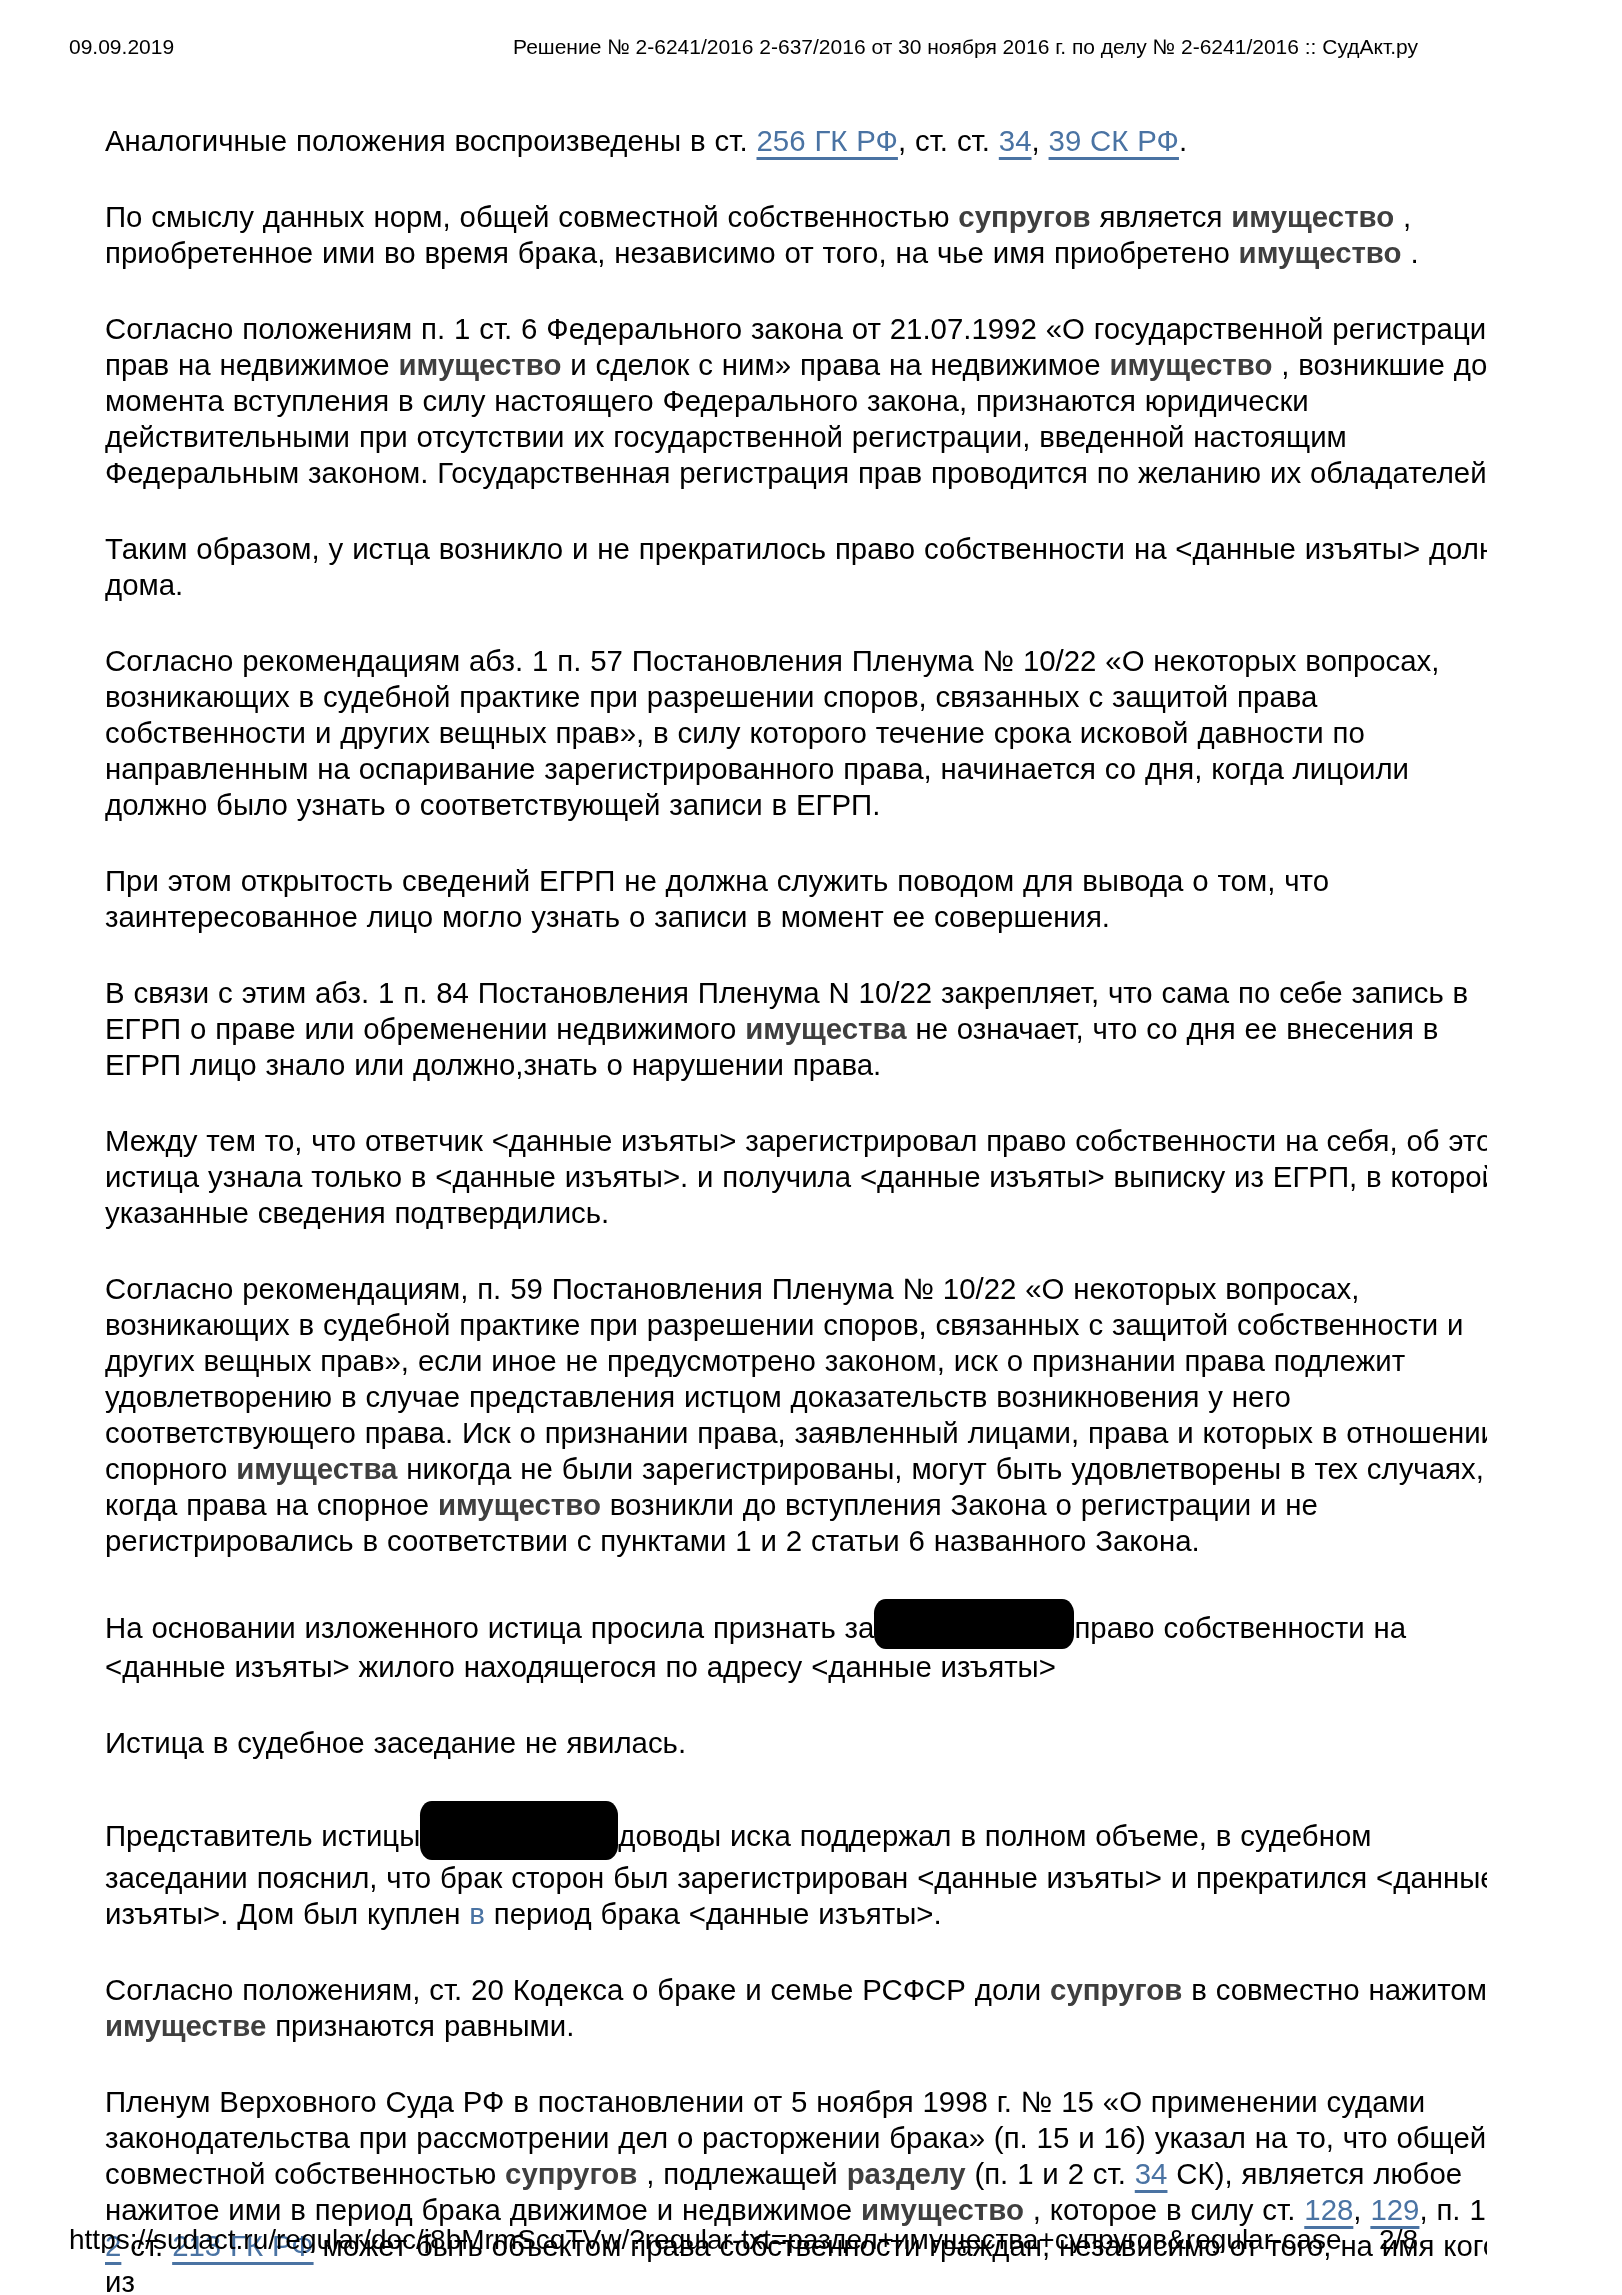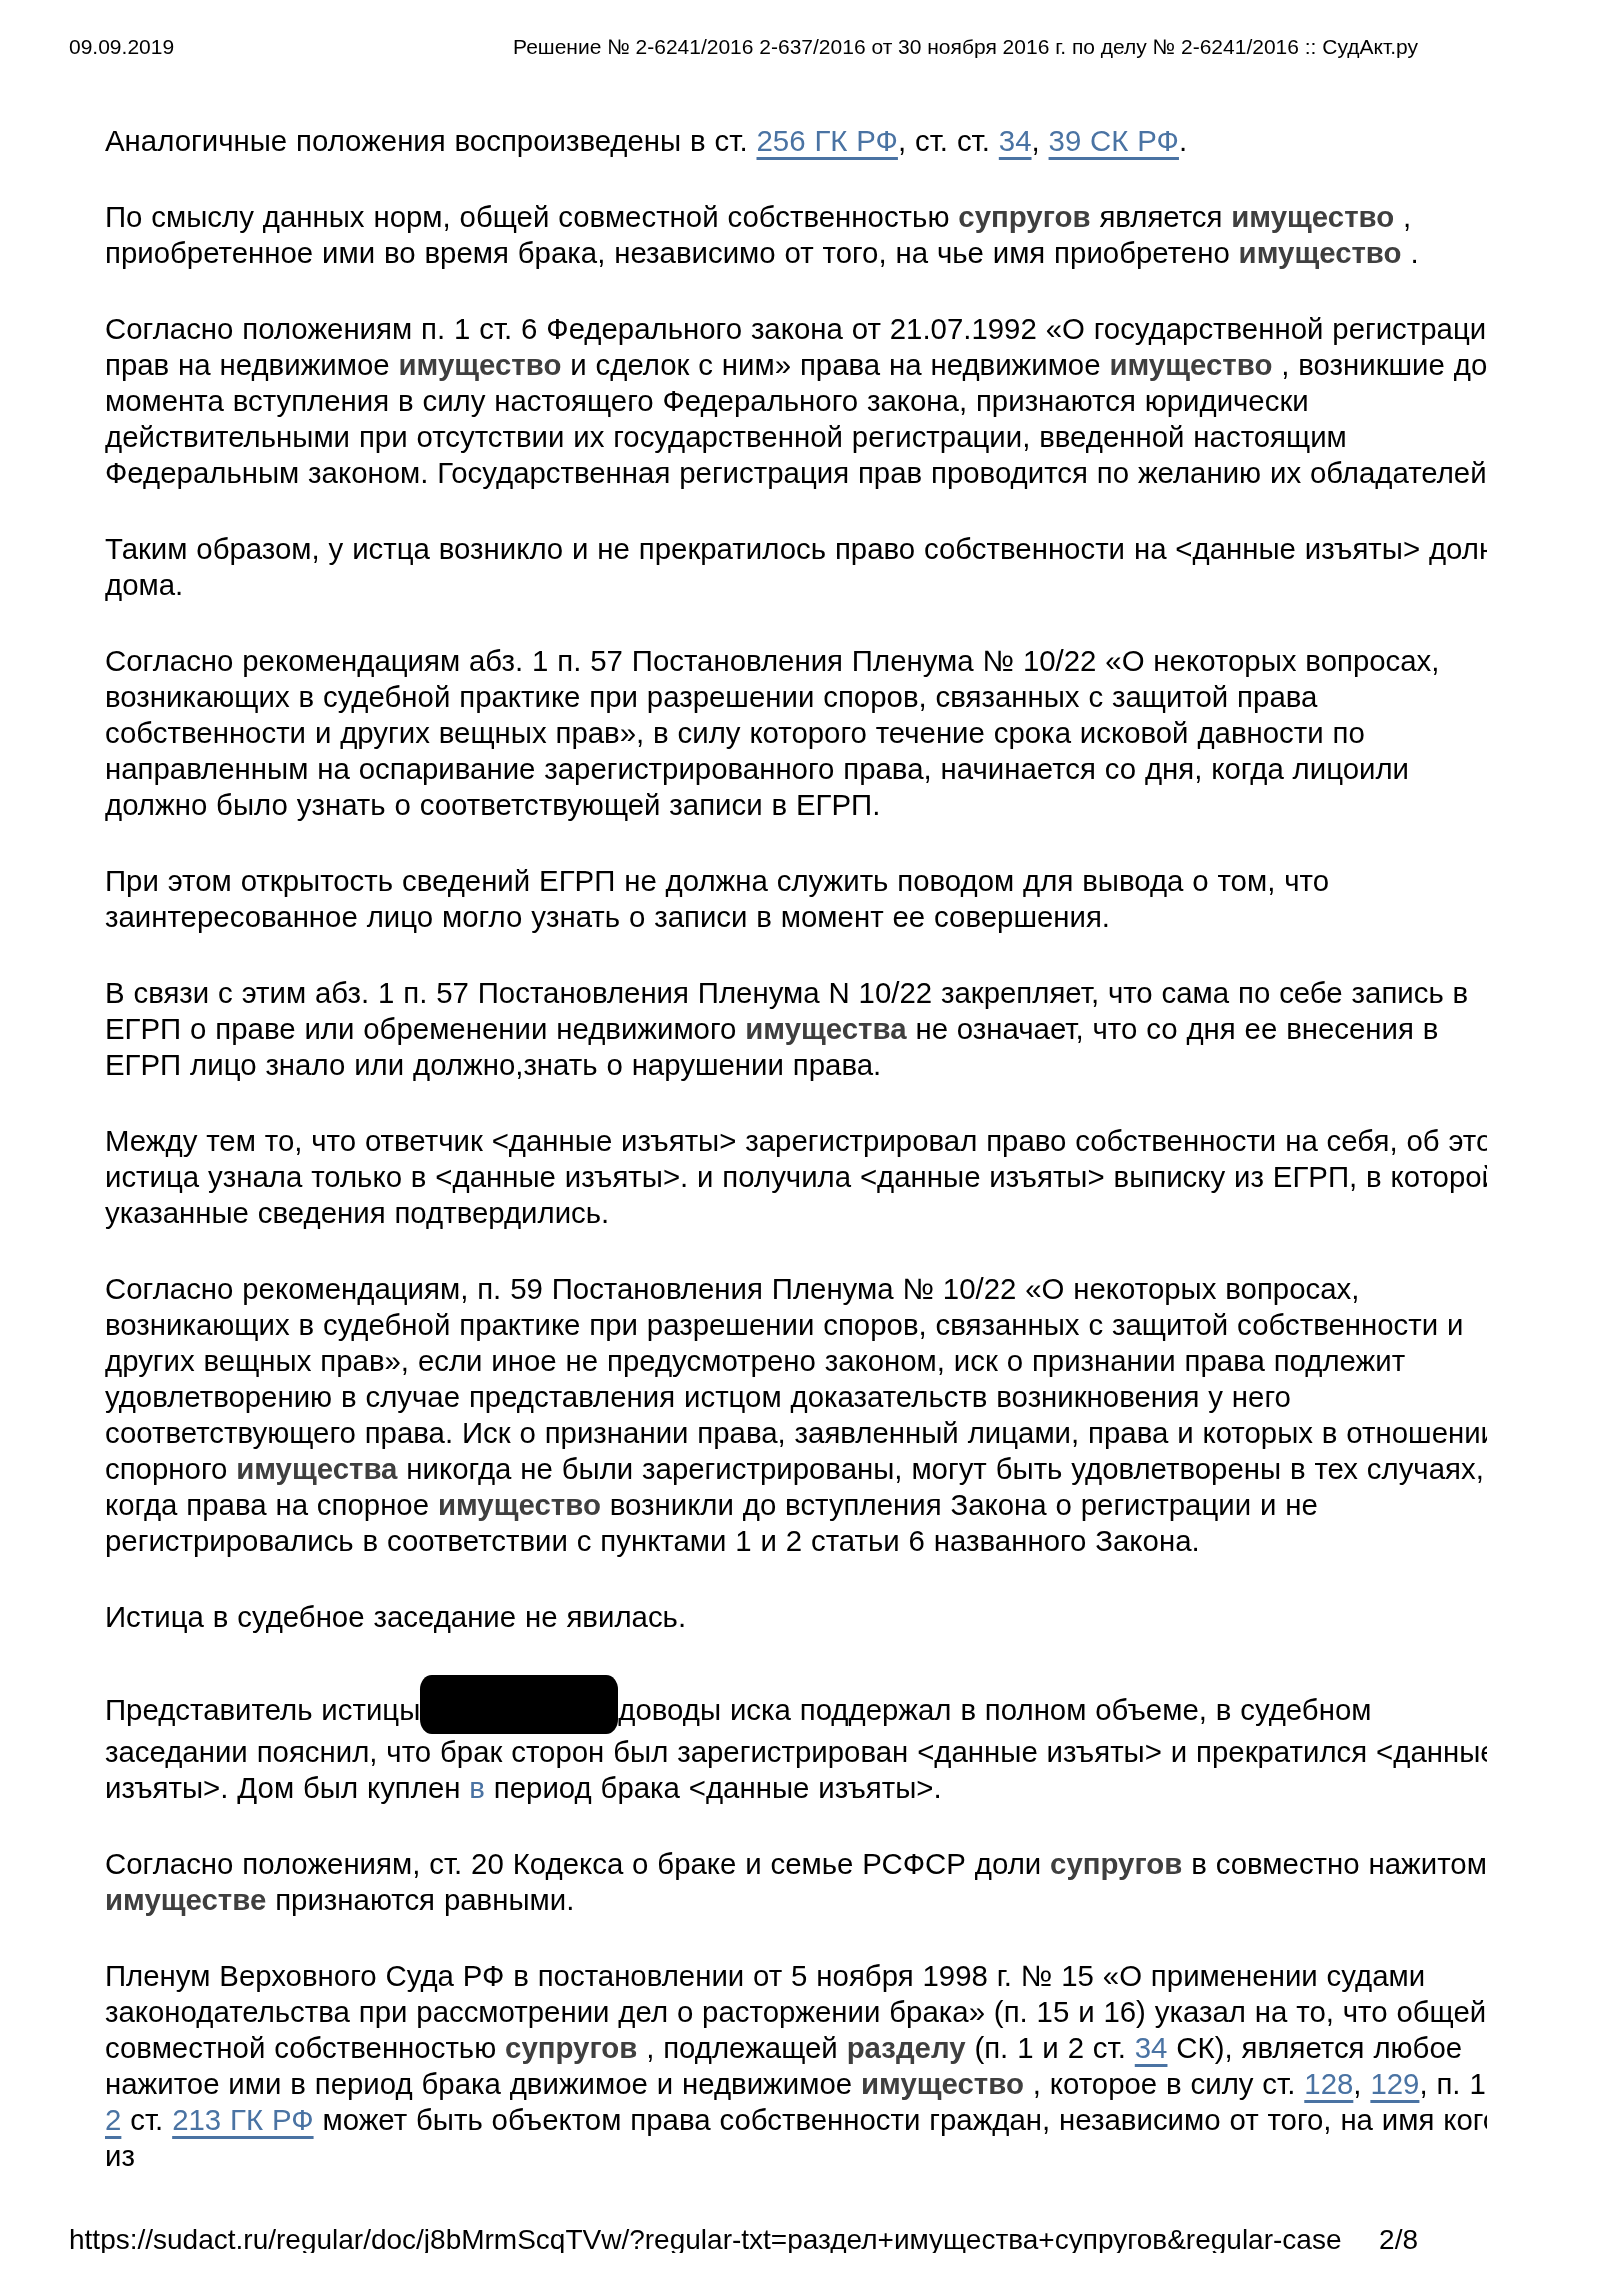--- a/index.html
+++ b/index.html
@@ -93,23 +93,24 @@
     <span class="hdr-title">Решение № 2-6241/2016 2-637/2016 от 30 ноября 2016 г. по делу № 2-6241/2016 :: СудАкт.ру</span>
   </div>
 
   <div class="doc" id="doc-body">
       <div class="paragraph"><span>Аналогичные положения воспроизведены в ст. </span><a class="doc-link" href="#">256 ГК РФ</a><span>, ст. ст. </span><a class="doc-link" href="#">34</a><span>, </span><a class="doc-link" href="#">39 СК РФ</a><span>.</span></div>
       <div class="paragraph"><span>По смыслу данных норм, общей совместной собственностью </span><strong class="hl">супругов</strong><span> является </span><strong class="hl">имущество</strong><span> , приобретенное ими во время брака, независимо от того, на чье имя приобретено </span><strong class="hl">имущество</strong><span> .</span></div>
       <div class="paragraph"><span>Согласно положениям п. 1 ст. 6 Федерального закона от 21.07.1992 «О государственной регистрации прав на недвижимое </span><strong class="hl">имущество</strong><span> и сделок с ним» права на недвижимое </span><strong class="hl">имущество</strong><span> , возникшие до момента вступления в силу настоящего Федерального закона, признаются юридически действительными при отсутствии их государственной регистрации, введенной настоящим Федеральным законом. Государственная регистрация прав проводится по желанию их обладателей.</span></div>
       <div class="paragraph"><span>Таким образом, у истца возникло и не прекратилось право собственности на &lt;данные изъяты&gt; долю дома.</span></div>
       <div class="paragraph"><span>Согласно рекомендациям абз. 1 п. 57 Постановления Пленума № 10/22 «О некоторых вопросах, возникающих в судебной практике при разрешении споров, связанных с защитой права собственности и других вещных прав», в силу которого течение срока исковой давности по направленным на оспаривание зарегистрированного права, начинается со дня, когда лицоили должно было узнать о соответствующей записи в ЕГРП.</span></div>
       <div class="paragraph"><span>При этом открытость сведений ЕГРП не должна служить поводом для вывода о том, что заинтересованное лицо могло узнать о записи в момент ее совершения.</span></div>
-      <div class="paragraph"><span>В связи с этим абз. 1 п. 57 Постановления Пленума N 10/22 закрепляет, что сама по себе запись в ЕГРП о праве или обременении недвижимого </span><strong class="hl">имущества</strong><span> не означает, что со дня ее внесения в ЕГРП лицо знало или должно,знать о нарушении права.</span></div>
+      <div class="paragraph"><span>В связи с этим абз. 1 п. 84 Постановления Пленума N 10/22 закрепляет, что сама по себе запись в ЕГРП о праве или обременении недвижимого </span><strong class="hl">имущества</strong><span> не означает, что со дня ее внесения в ЕГРП лицо знало или должно,знать о нарушении права.</span></div>
       <div class="paragraph"><span>Между тем то, что ответчик &lt;данные изъяты&gt; зарегистрировал право собственности на себя, об этом истица узнала только в &lt;данные изъяты&gt;. и получила &lt;данные изъяты&gt; выписку из ЕГРП, в которой указанные сведения подтвердились.</span></div>
       <div class="paragraph"><span>Согласно рекомендациям, п. 59 Постановления Пленума № 10/22 «О некоторых вопросах, возникающих в судебной практике при разрешении споров, связанных с защитой собственности и других вещных прав», если иное не предусмотрено законом, иск о признании права подлежит удовлетворению в случае представления истцом доказательств возникновения у него соответствующего права. Иск о признании права, заявленный лицами, права и которых в отношении спорного </span><strong class="hl">имущества</strong><span> никогда не были зарегистрированы, могут быть удовлетворены в тех случаях, когда права на спорное </span><strong class="hl">имущество</strong><span> возникли до вступления Закона о регистрации и не регистрировались в соответствии с пунктами 1 и 2 статьи 6 названного Закона.</span></div>
+      <div class="paragraph"><span>На основании изложенного истица просила признать за</span><span class="redaction red-v1"></span><span>право собственности на &lt;данные изъяты&gt; жилого находящегося по адресу &lt;данные изъяты&gt;</span></div>
       <div class="paragraph"><span>Истица в судебное заседание не явилась.</span></div>
       <div class="paragraph"><span>Представитель истицы</span><span class="redaction red-v2"></span><span>доводы иска поддержал в полном объеме, в судебном заседании пояснил, что брак сторон был зарегистрирован &lt;данные изъяты&gt; и прекратился &lt;данные изъяты&gt;. Дом был куплен </span><a class="doc-link plain" href="#">в</a><span> период брака &lt;данные изъяты&gt;.</span></div>
       <div class="paragraph"><span>Согласно положениям, ст. 20 Кодекса о браке и семье РСФСР доли </span><strong class="hl">супругов</strong><span> в совместно нажитом </span><strong class="hl">имуществе</strong><span> признаются равными.</span></div>
       <div class="paragraph"><span>Пленум Верховного Суда РФ в постановлении от 5 ноября 1998 г. № 15 «О применении судами законодательства при рассмотрении дел о расторжении брака» (п. 15 и 16) указал на то, что общей совместной собственностью </span><strong class="hl">супругов</strong><span> , подлежащей </span><strong class="hl">разделу</strong><span> (п. 1 и 2 ст. </span><a class="doc-link" href="#">34</a><span> СК), является любое нажитое ими в период брака движимое и недвижимое </span><strong class="hl">имущество</strong><span> , которое в силу ст. </span><a class="doc-link" href="#">128</a><span>, </span><a class="doc-link" href="#">129</a><span>, п. 1 и </span><a class="doc-link" href="#">2</a><span> ст. </span><a class="doc-link" href="#">213 ГК РФ</a><span> может быть объектом права собственности граждан, независимо от того, на имя кого из</span></div>
     </div>
 
   <div class="footer">
     <span class="ftr-url">https://sudact.ru/regular/doc/j8bMrmScqTVw/?regular-txt=раздел+имущества+супругов&amp;regular-case_doc=&amp;regular-date_from=&amp;regular-date_t…</span>
     <span class="ftr-page">2/8</span>
   </div>

